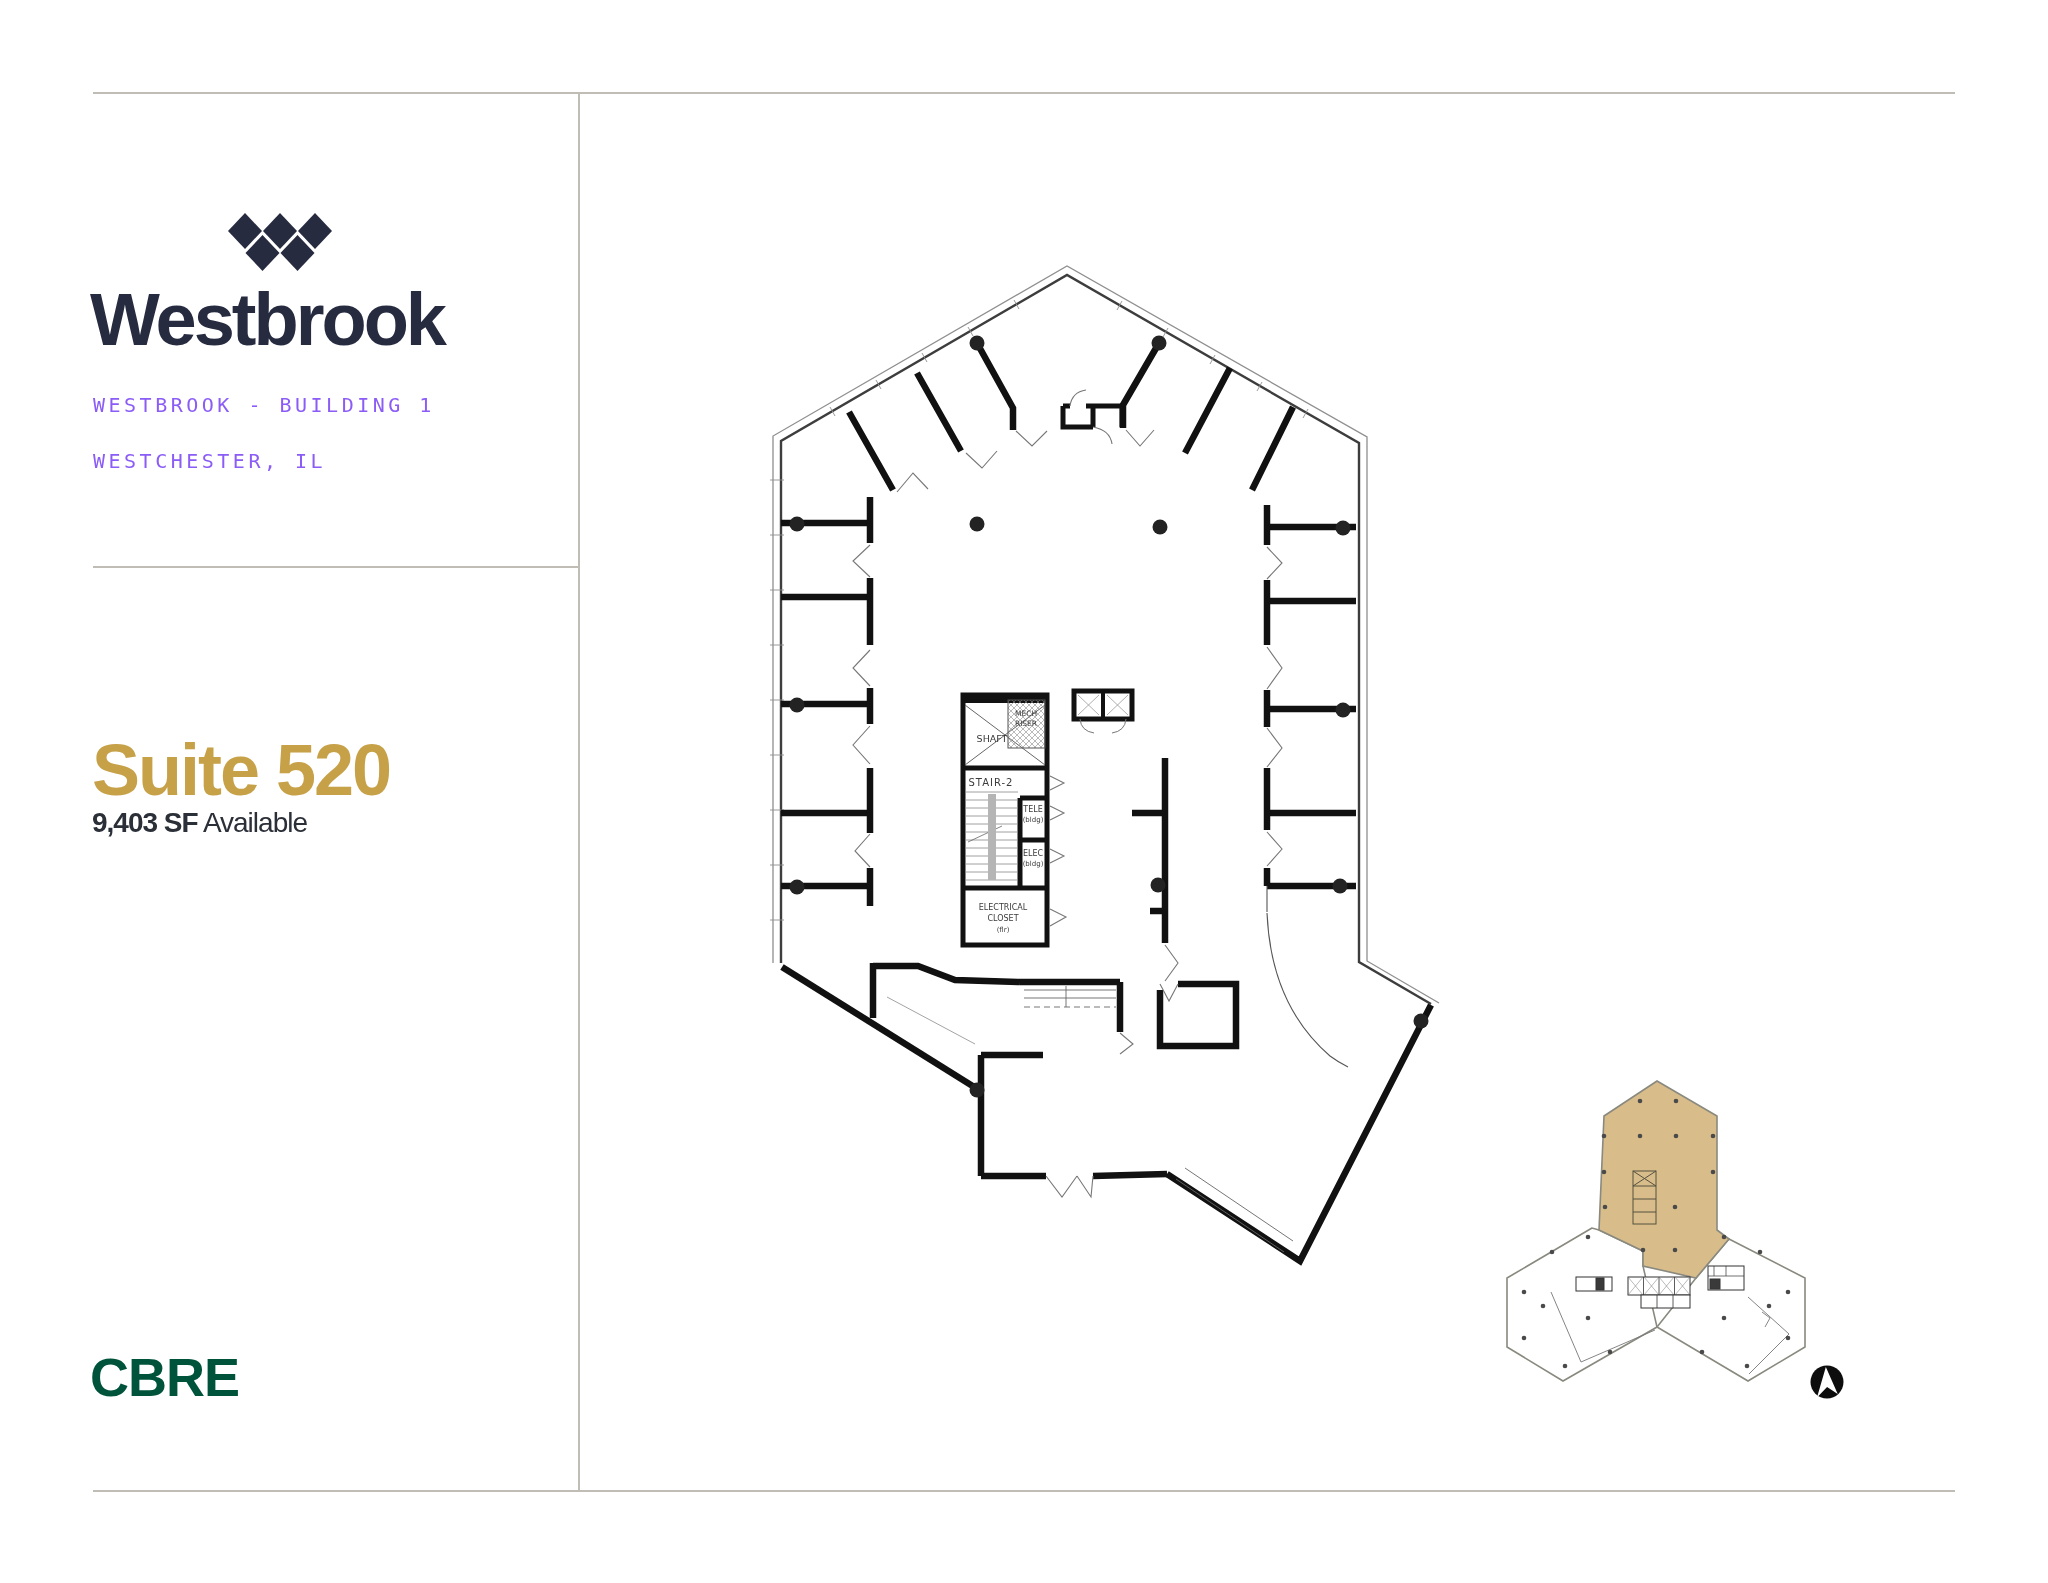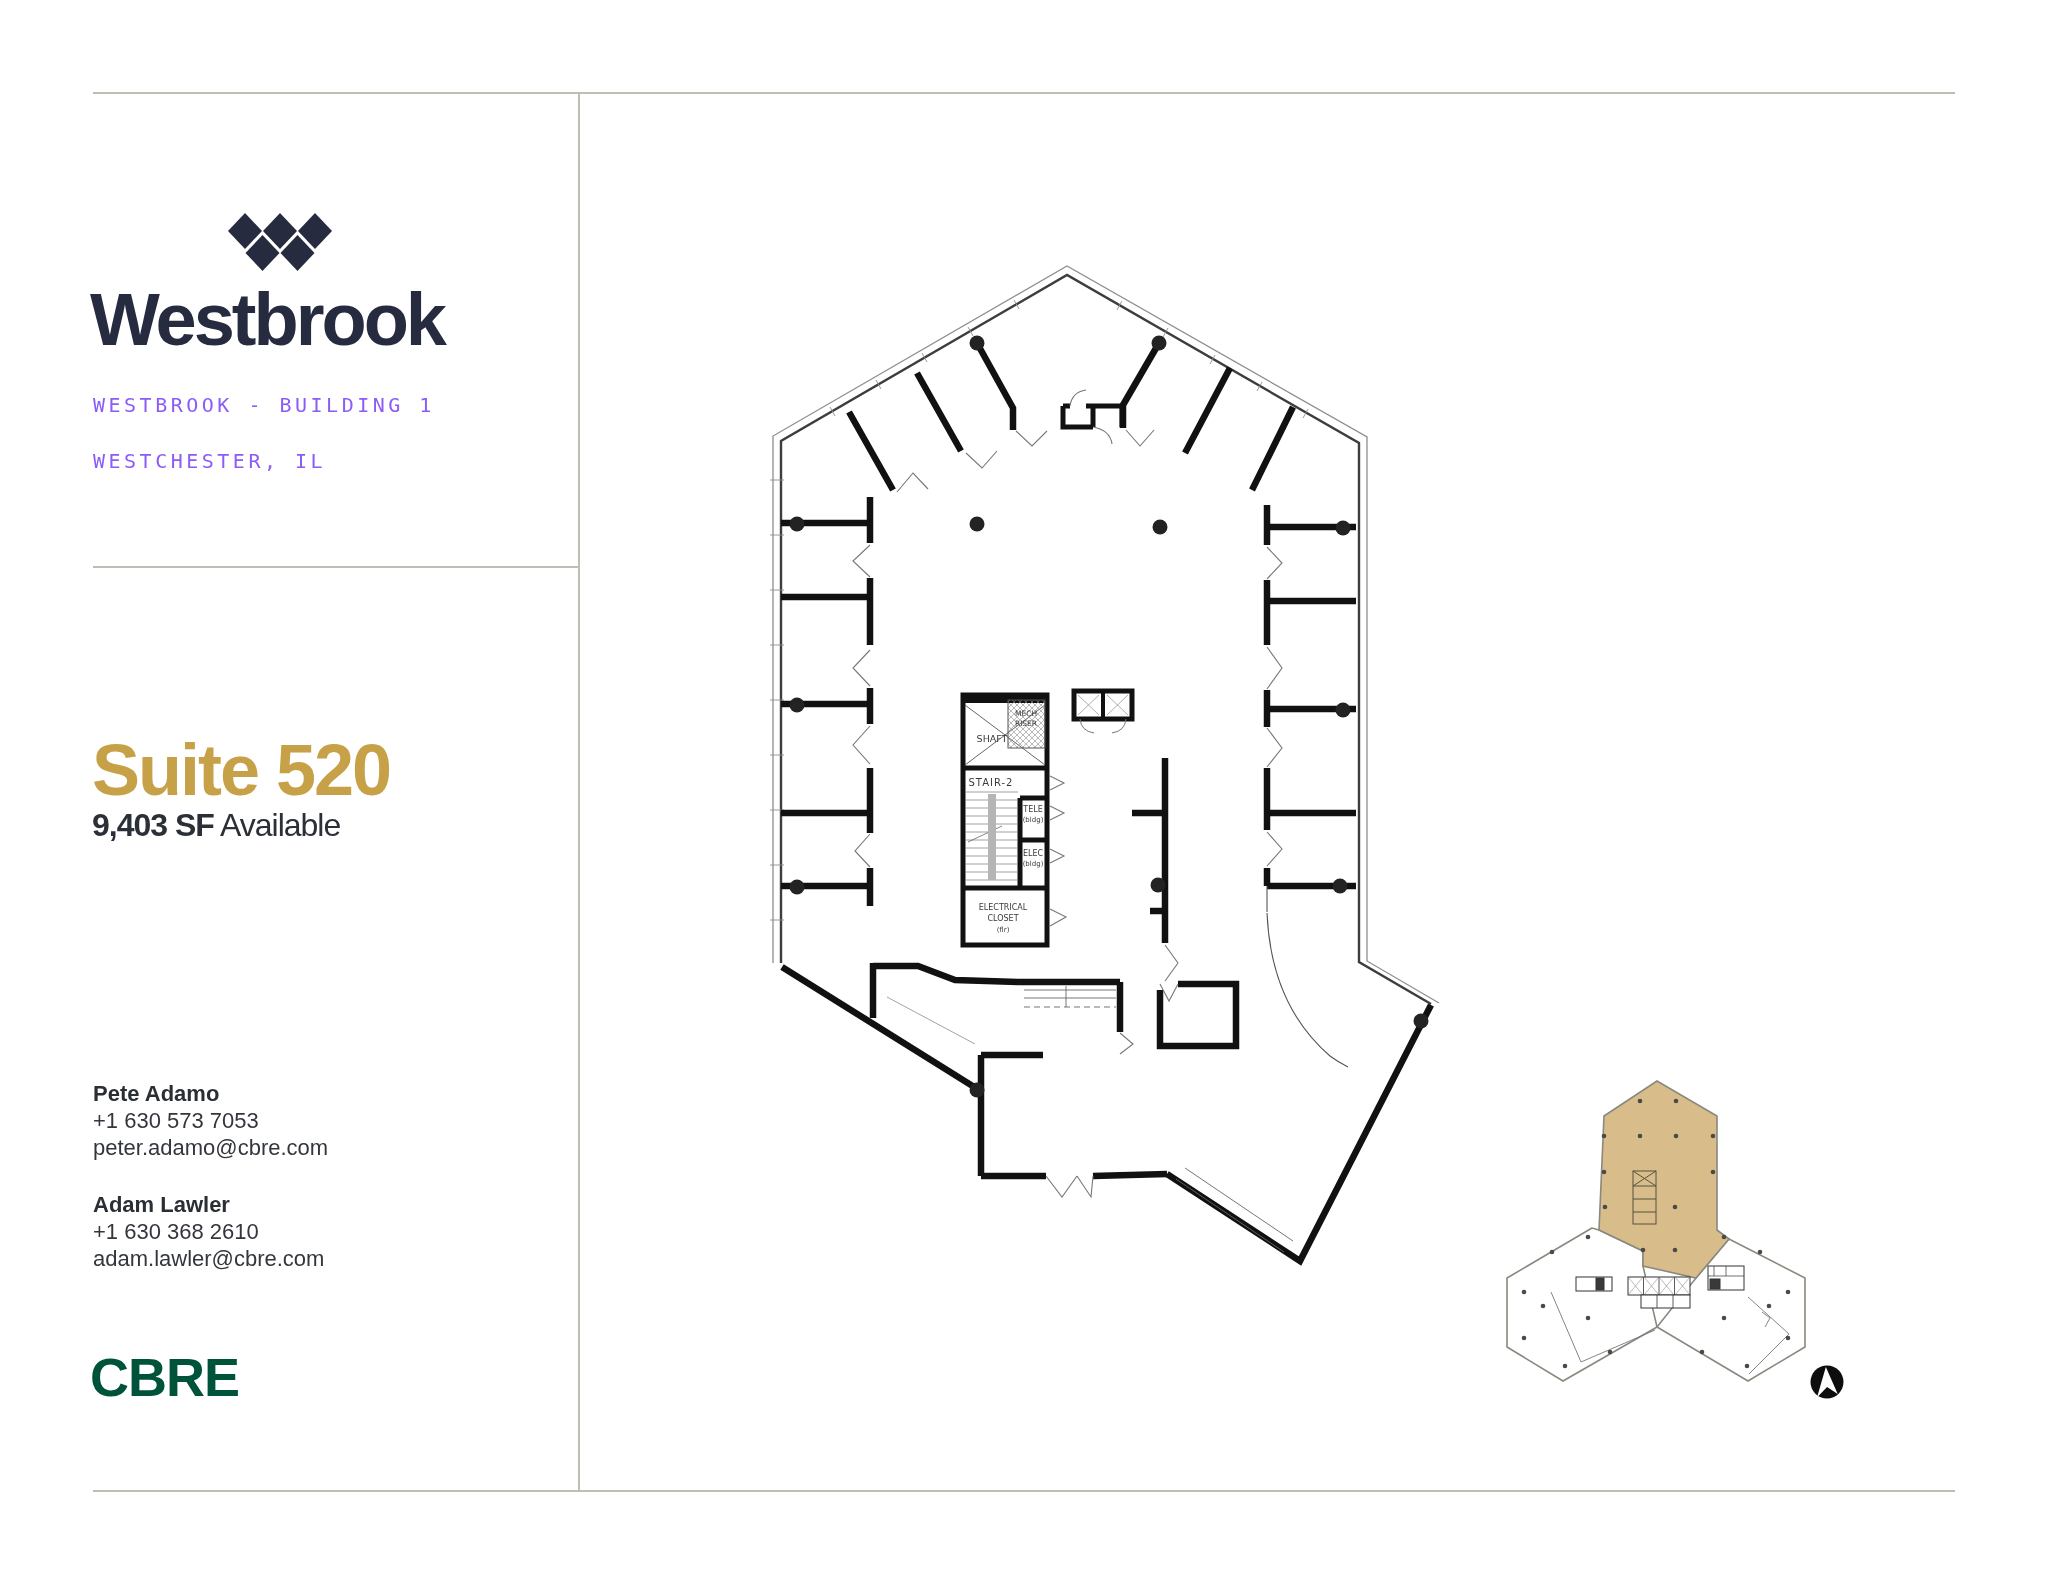--- a/index.html
+++ b/index.html
@@ -13,21 +13,21 @@
 
   
   #brand-mark{position:absolute;left:224px;top:212px;}
   #brand-wordmark{position:absolute;left:90px;top:277px;width:420px;
       font-size:74px;font-weight:800;letter-spacing:-3px;color:#262b40;}
   #building-address{position:absolute;left:93px;top:391px;
       font-family:"DejaVu Sans Mono", monospace;font-size:20px;line-height:28px;
       letter-spacing:3.5px;color:#8b5cf6;white-space:pre;}
   #listing{position:absolute;left:92px;top:735px;}
   #suite-title{font-size:72px;font-weight:800;letter-spacing:-2px;color:#c7a148;line-height:70px;text-align:right;}
-  #sf-line{font-size:32px;color:#2b2f37;letter-spacing:-1px;margin-top:2px;}
+  #sf-line{font-size:28px;color:#2b2f37;letter-spacing:-1px;margin-top:2px;}
   #sf-line .sf{font-weight:800;}
   #sf-line .avail{font-weight:400;}
   #contacts{position:absolute;left:93px;top:1080px;font-size:22px;line-height:27px;color:#33373d;}
   .contact-name{font-weight:700;color:#2a2e35;}
   .contact-block{margin-bottom:30px;}
   #cbre-logo{position:absolute;left:90px;top:1346px;font-size:54px;font-weight:700;
       letter-spacing:-1px;color:#00533b;}
 
   #plan-svg{position:absolute;left:0;top:0;}
   svg text{font-family:"DejaVu Sans", sans-serif;fill:#3b3b3b;}
@@ -58,32 +58,20 @@
 <span>WESTCHESTER, IL</span></div>
 
   <div id="listing">
     <div id="suite-title">Suite 520</div>
     <div id="sf-line">
       <span class="sf">9,403 SF</span>
       <span class="avail">Available</span>
     </div>
   </div>
 
-  <div id="contacts">
-    <div class="contact-block">
-      <div class="contact-name">Pete Adamo</div>
-      <div>+1 630 573 7053</div>
-      <div>peter.adamo@cbre.com</div>
-    </div>
-    <div class="contact-block">
-      <div class="contact-name">Adam Lawler</div>
-      <div>+1 630 368 2610</div>
-      <div>adam.lawler@cbre.com</div>
-    </div>
-  </div>
 
   <div id="cbre-logo">CBRE</div>
 
   <svg id="plan-svg" width="2048" height="1583" viewBox="0 0 2048 1583">
     <defs>
       <pattern id="hatch" width="6" height="6" patternUnits="userSpaceOnUse">
         <path d="M0,6 L6,0 M0,0 L6,6" stroke="#8a8a8a" stroke-width="0.6"></path>
       </pattern>
     </defs>
 

